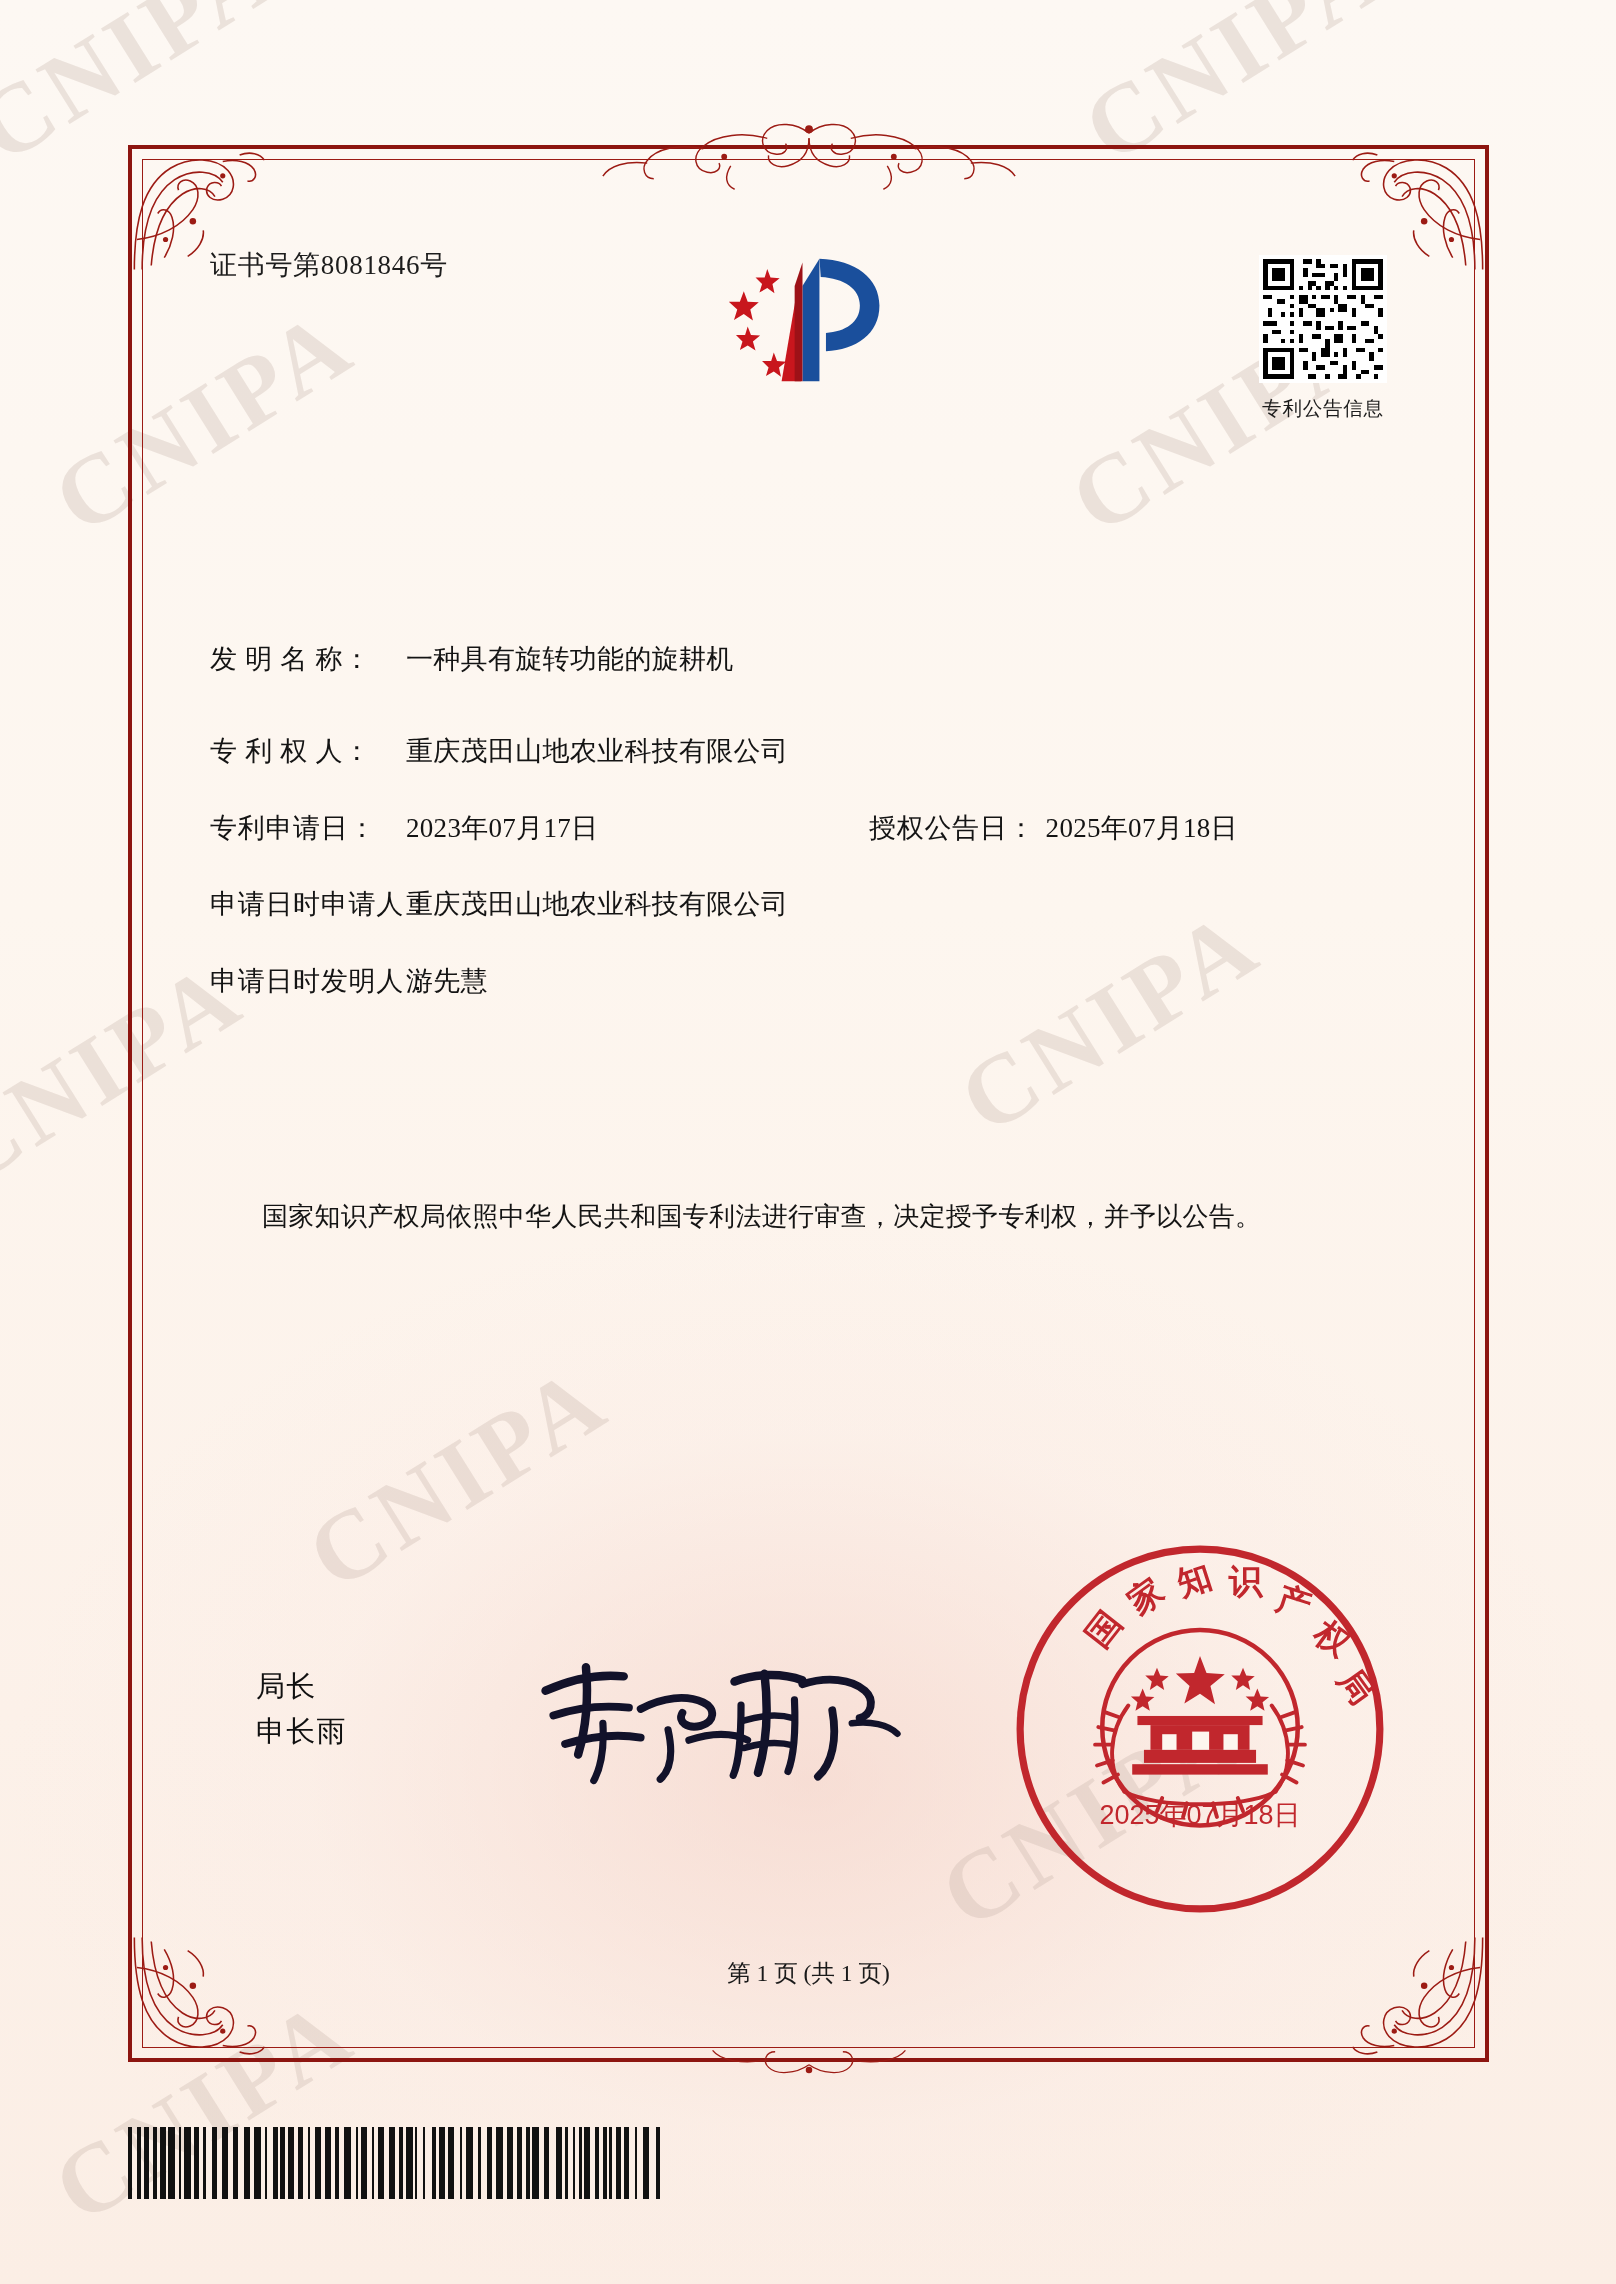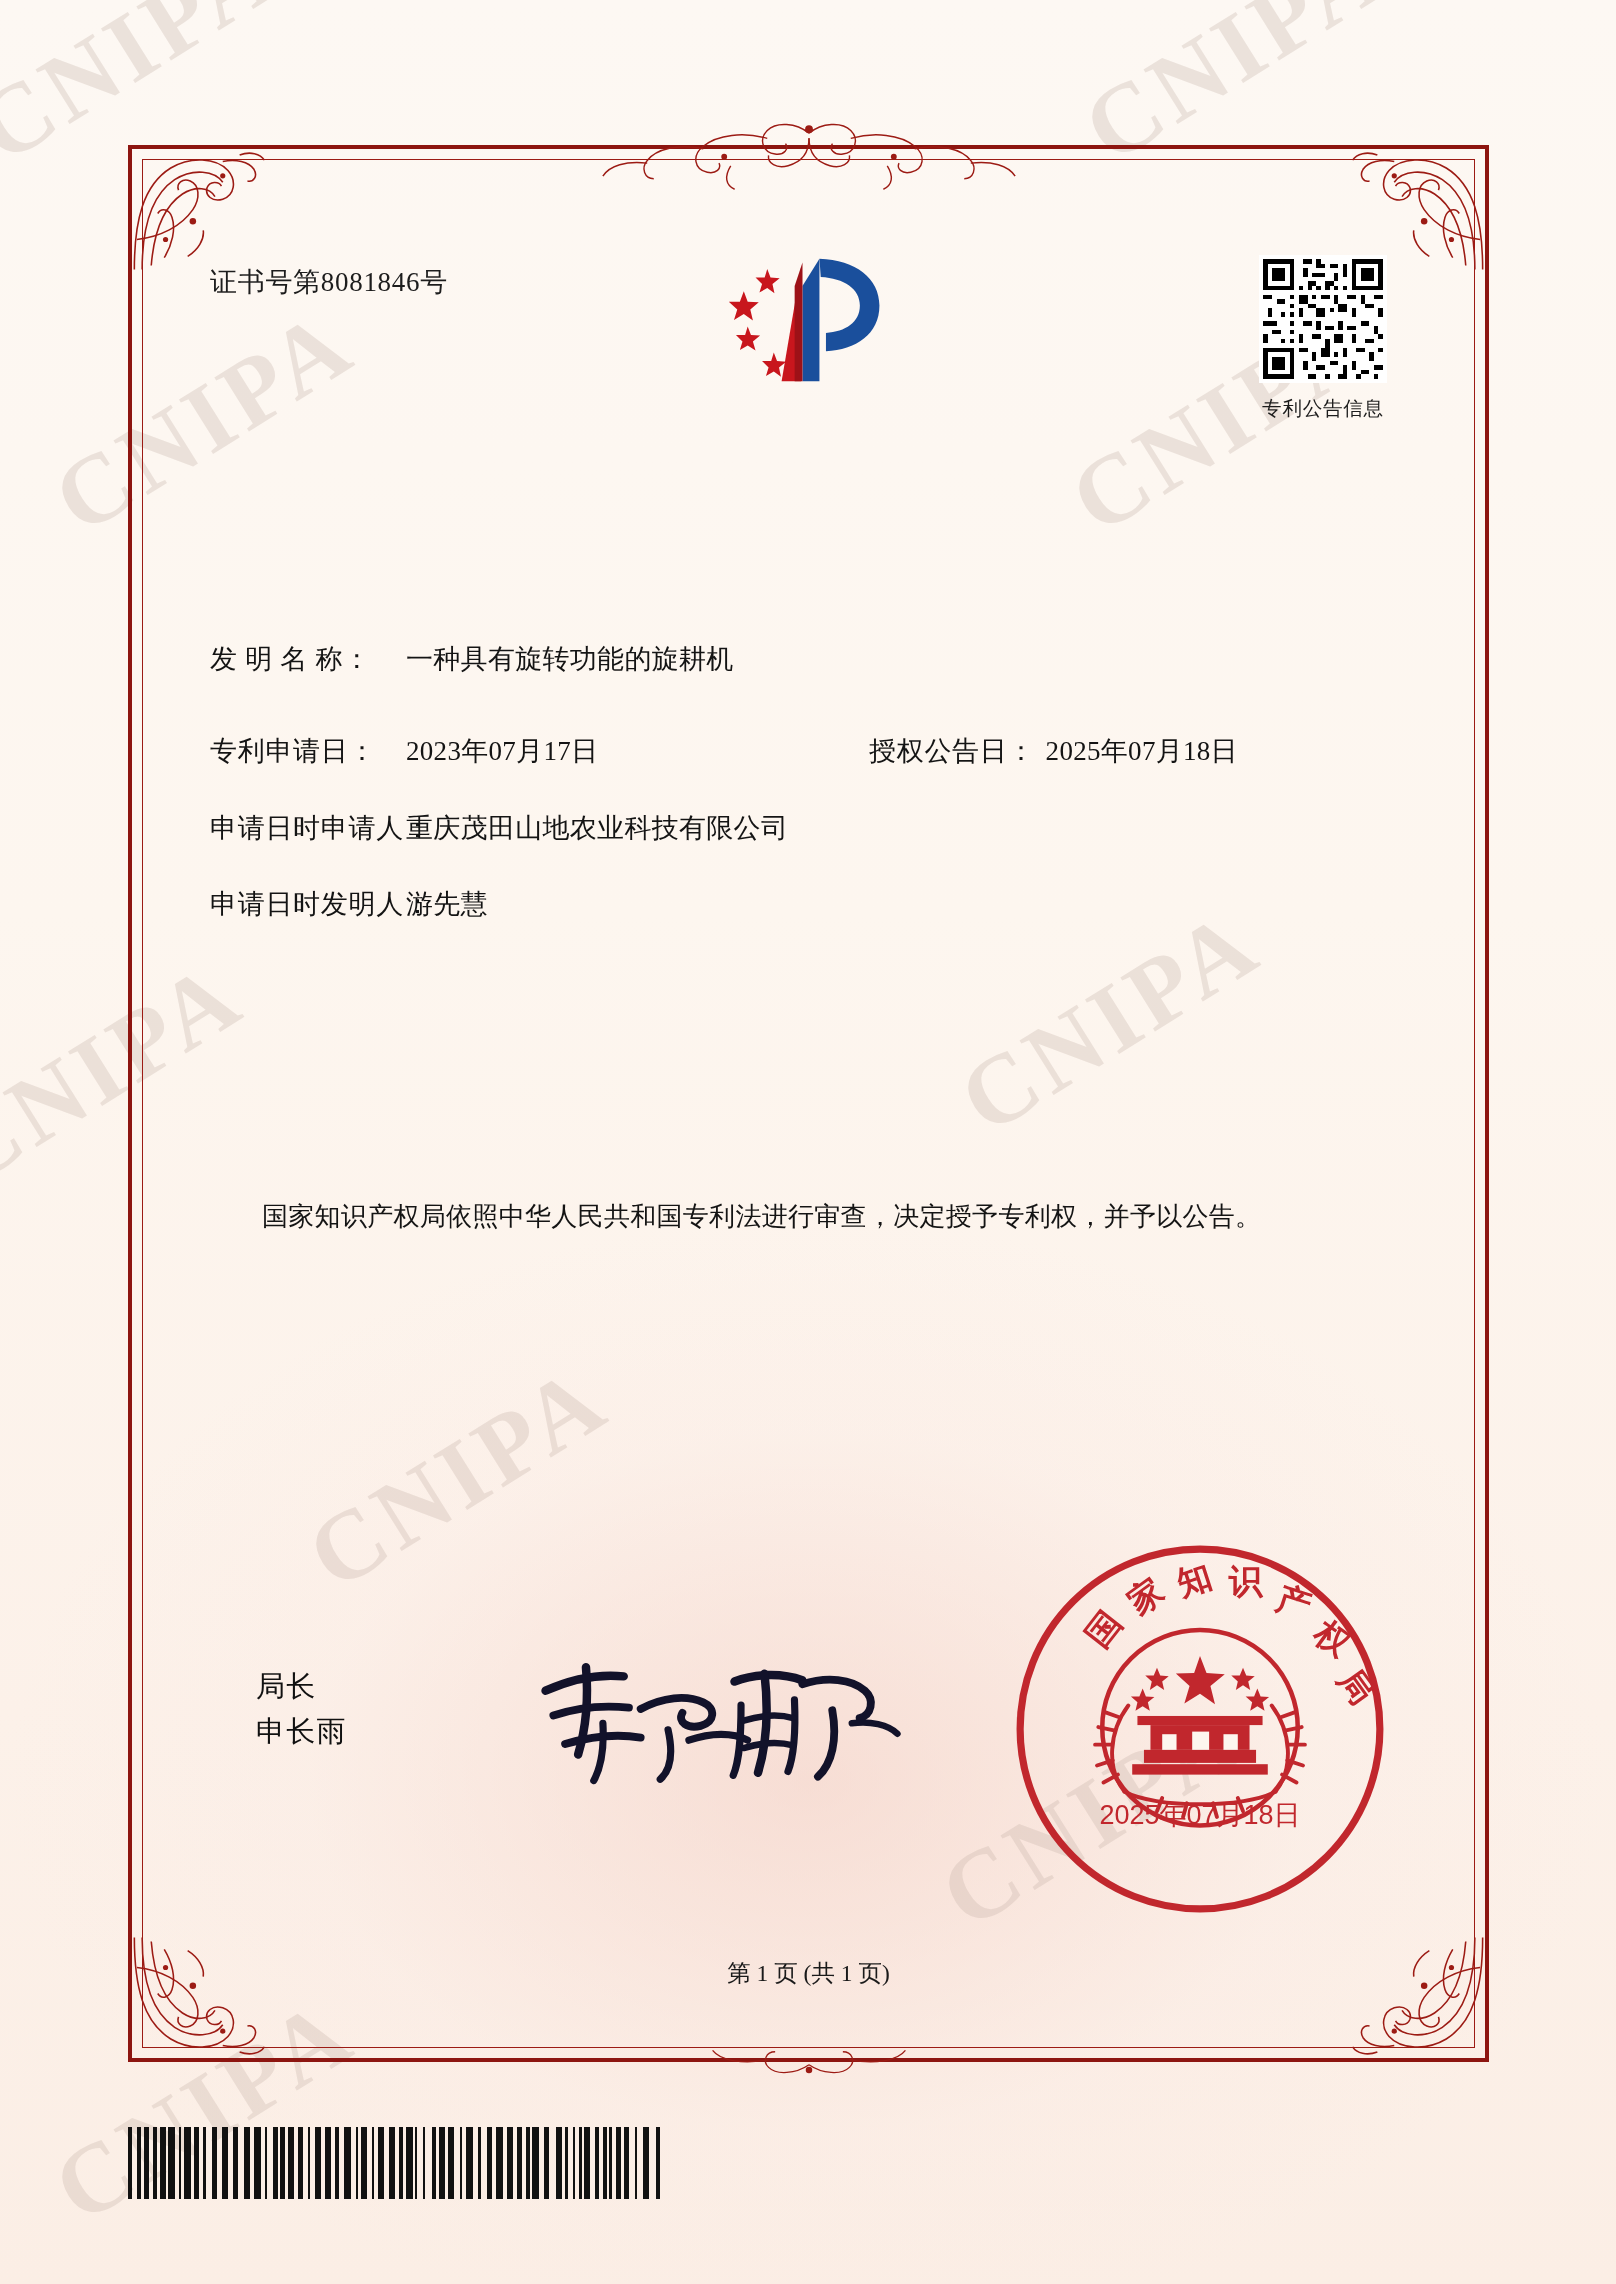--- a/index.html
+++ b/index.html
@@ -107,21 +107,21 @@
     position: absolute;
     left: 128px;
     top: 145px;
     width: 1361px;
     height: 1917px;
   }
 
   .cert-no {
     position: absolute;
     left: 82px;
-    top: 119px;
+    top: 102px;
     font-size: 27px;
     color: #1d1d1d;
     letter-spacing: 0.7px;
   }
 
   
   .logo {
     position: absolute;
     left: 50%;
     top: 98px;
@@ -522,20 +522,23 @@
       <div class="qr-caption">专利公告信息</div>
     </div>
 
 
     <div class="fields">
 
       <div class="row gap-lg">
         <span class="lbl">发 明 名 称：</span><span class="val">一种具有旋转功能的旋耕机</span>
       </div>
 
+      <div class="row">
+        <span class="lbl">专 利 权 人：</span><span class="val">重庆茂田山地农业科技有限公司</span>
+      </div>
 
 
 
 
       <div class="row two-col">
         <span class="lbl">专利申请日：</span><span class="val">2023年07月17日</span>
         <span class="col2">
           <span class="lbl">授权公告日：</span><span class="val">2025年07月18日</span>
         </span>
       </div>

